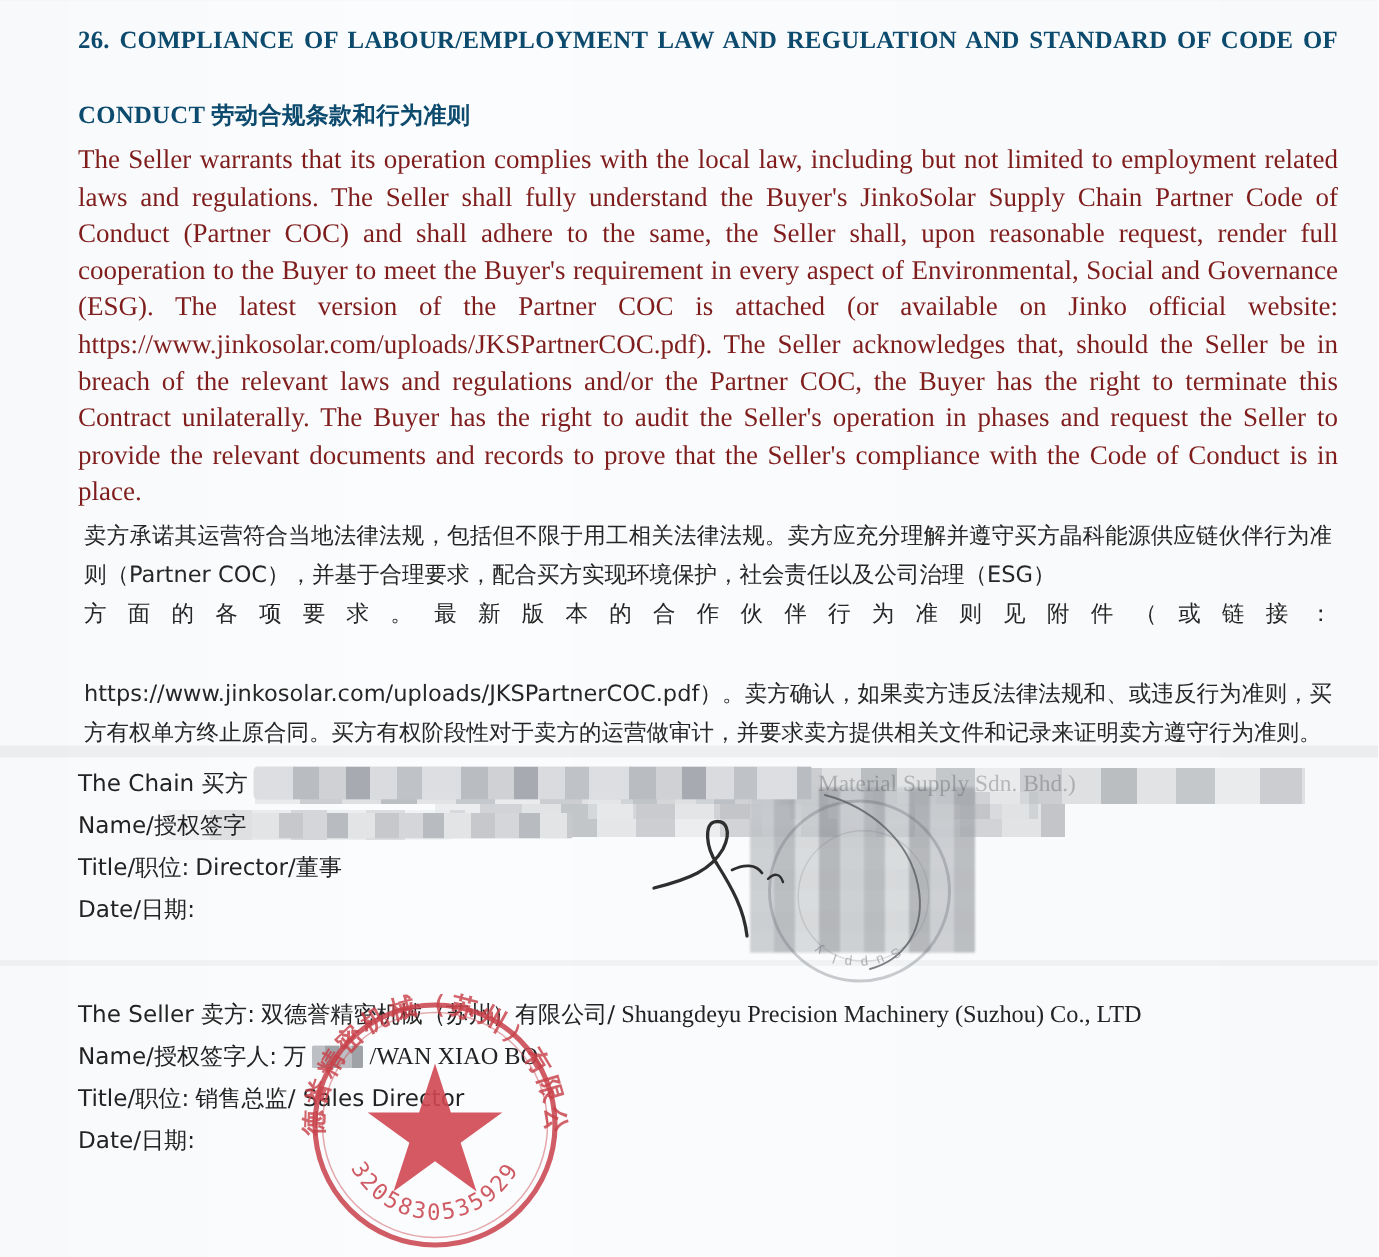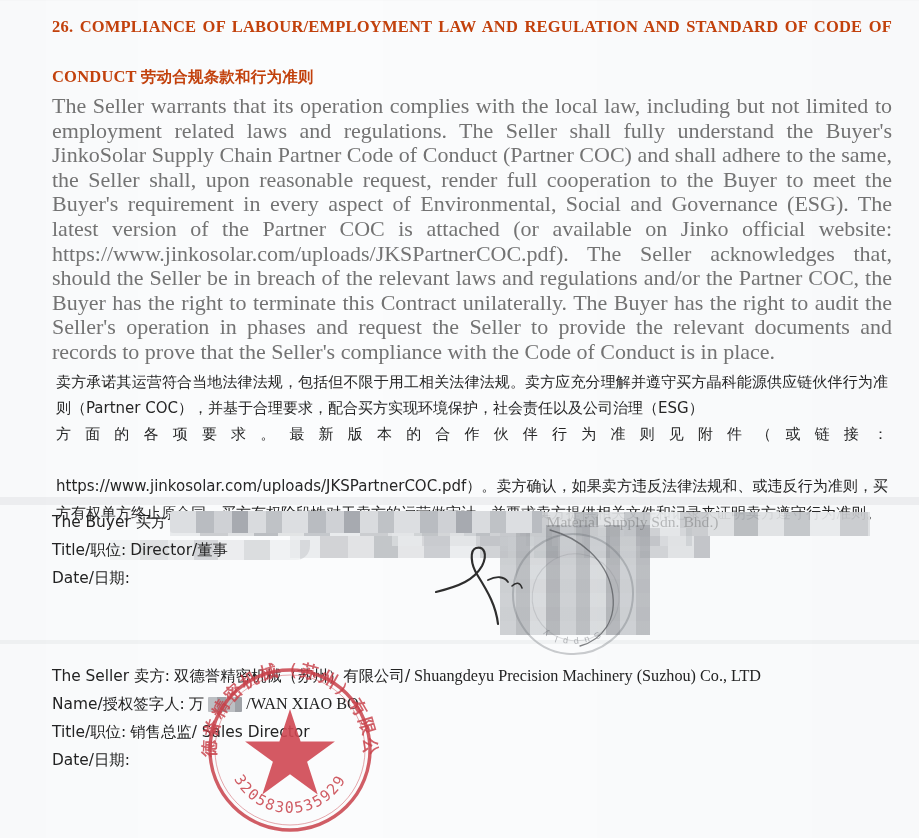--- a/index.html
+++ b/index.html
@@ -48,45 +48,45 @@
   }
 
   h1.clause-title {
     font-size: 16.5px;
     font-weight: bold;
     line-height: 25px;
     letter-spacing: .2px;
     margin: 0 0 4px 0;
     text-align: justify;
     text-justify: inter-word;
-    color: #c2410c;
+    color: #0c4a6e;
   }
   h1.clause-title .en { }
   h1.clause-title .zh {
     font-family: "DejaVu Sans", "Liberation Sans", sans-serif;
     font-weight: bold;
     font-size: 15.5px;
   }
   .title-line1 {
     display: block;
     text-align: justify;
   }
   .title-line1::after {
     content: "";
     display: inline-block;
     width: 100%;
   }
 
   p.body-en {
-    font-size: 22px;
+    font-size: 18px;
     line-height: 24.6px;
     margin: 0;
     text-align: justify;
     text-justify: inter-word;
-    color: #737373;
+    color: #7f1d1d;
   }
   p.body-zh {
     font-family: "DejaVu Sans", "Liberation Sans", sans-serif;
     font-size: 15px;
     line-height: 26.2px;
     margin: 4px;
     text-align: justify;
     color: #262626;
   }
   p.body-zh .spread {
@@ -308,23 +308,27 @@
 
   <svg class="handwriting" viewBox="0 0 220 130" xmlns="http://www.w3.org/2000/svg">
     <path d="M6 72 C 30 66, 44 60, 52 46 C 58 34, 54 26, 46 28 C 40 30, 40 44, 48 56 C 58 72, 66 86, 68 104" fill="none" stroke="#2e2e2e" stroke-width="2.2" stroke-linecap="round"></path>
     <path d="M58 60 C 66 56, 74 56, 78 62" fill="none" stroke="#2e2e2e" stroke-width="1.8" stroke-linecap="round"></path>
     <path d="M82 66 C 86 62, 90 62, 92 68" fill="none" stroke="#2e2e2e" stroke-width="1.6" stroke-linecap="round"></path>
     <path d="M120 10 C 150 18, 176 40, 182 70 C 188 100, 172 120, 150 126" fill="none" stroke="#55585c" stroke-width="1.3" stroke-linecap="round" opacity=".75"></path>
   </svg>
 
   <div class="sig-block sig-buyer">
     <div class="sig-line">
-      <span class="zh">The Buyer 买方</span>
+      <span class="zh">The Chain 买方</span>
       <span class="redact r-buyer"></span>
       <span class="ghost-tail">Material Supply Sdn. Bhd.)</span>
+    </div>
+    <div class="sig-line">
+      <span class="zh">Name/授权签字</span>
+      <span class="redact r-name"></span>
     </div>
     <div class="sig-line">
       <span class="zh">Title/职位:</span>
       <span class="zh">Director/董事</span>
     </div>
     <div class="sig-line">
       <span class="zh">Date/日期:</span>
       <span class="zh"></span>
     </div>
   </div>

